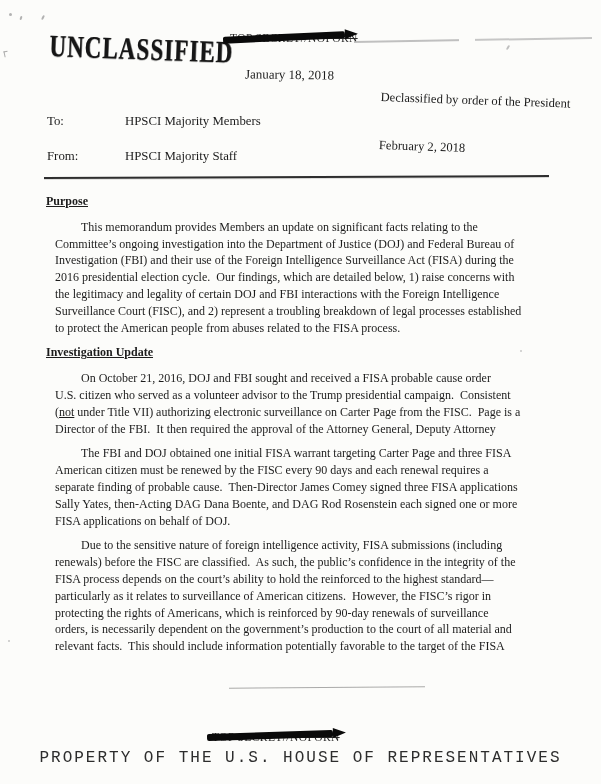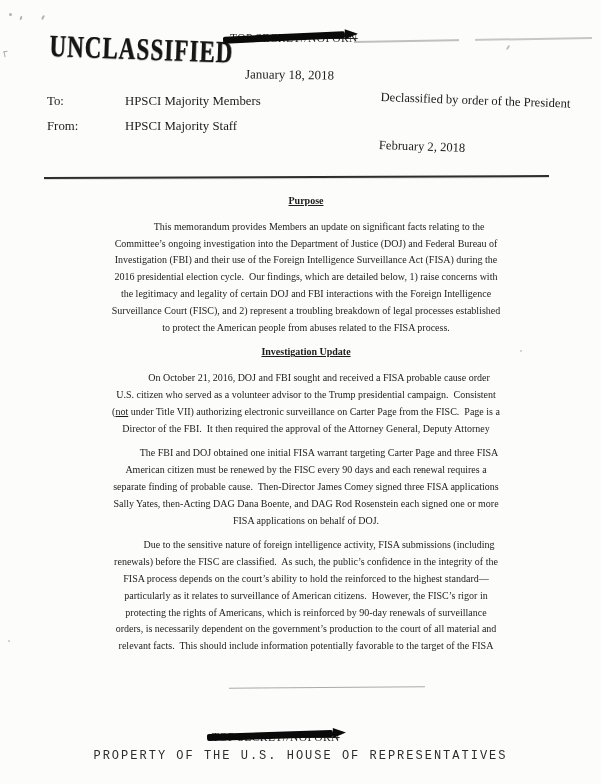--- a/index.html
+++ b/index.html
@@ -41,43 +41,43 @@
     transform:rotate(-1deg);opacity:.85;
   }
   .date{position:absolute;left:245px;top:67px;font-size:13px;transform:rotate(.8deg);white-space:pre;}
   .declass{
     position:absolute;left:382px;top:57px;font-size:12.6px;line-height:16px;
     transform:rotate(2deg);transform-origin:left top;white-space:pre;
   }
 
   
   .memo-fields{position:absolute;left:47px;top:94px;width:510px;font-size:12.8px;}
-  .memo-row{display:flex;margin-bottom:10px;line-height:15px;}
+  .memo-row{display:flex;margin-bottom:10px;line-height:15px;margin-top:20px;}
   .memo-label{width:78px;flex:0 0 78px;white-space:pre;}
   .memo-value{white-space:pre;}
   .mv-line{line-height:15px;white-space:pre;}
 
   .rule{
     position:absolute;left:44px;top:176px;width:505px;height:2px;
     background:#2e2e2e;transform:rotate(-.2deg);box-shadow:0 1px 0 rgba(0,0,0,.12);
   }
 
   
-  .memo-body{position:absolute;left:46px;top:193px;width:520px;font-size:10px;line-height:16.8px;text-align:center;}
+  .memo-body{position:absolute;left:46px;top:193px;width:520px;font-size:12px;line-height:16.8px;}
   .sec-heading{font-weight:bold;text-decoration:underline;margin:0 0 9px;white-space:pre;}
-  .para{margin:0 0 8px;}
+  .para{margin:0 9px 8px;}
   .line{white-space:pre;height:16.8px;}
   .line.first{padding-left:26px;}
   .u{text-decoration:underline;}
 
   
   .property{
     position:absolute;left:0;right:0;top:749px;text-align:center;
     font-family:"Liberation Mono","DejaVu Sans Mono",monospace;
-    font-size:12px;letter-spacing:2px;color:#2d2d2d;white-space:pre;
+    font-size:16px;letter-spacing:2px;color:#2d2d2d;white-space:pre;
   }
 
   
   .artifact-line{
     position:absolute;left:229px;top:687px;width:196px;height:1.3px;
     background:rgba(70,70,70,.45);transform:rotate(-.4deg);
   }
   .speck{position:absolute;background:#9a9a9a;border-radius:50%;opacity:.75;}
   .sp1{left:9px;top:13px;width:3px;height:3px;}
   .sp2{left:20px;top:16px;width:2px;height:4px;transform:rotate(20deg);border-radius:40%;}

